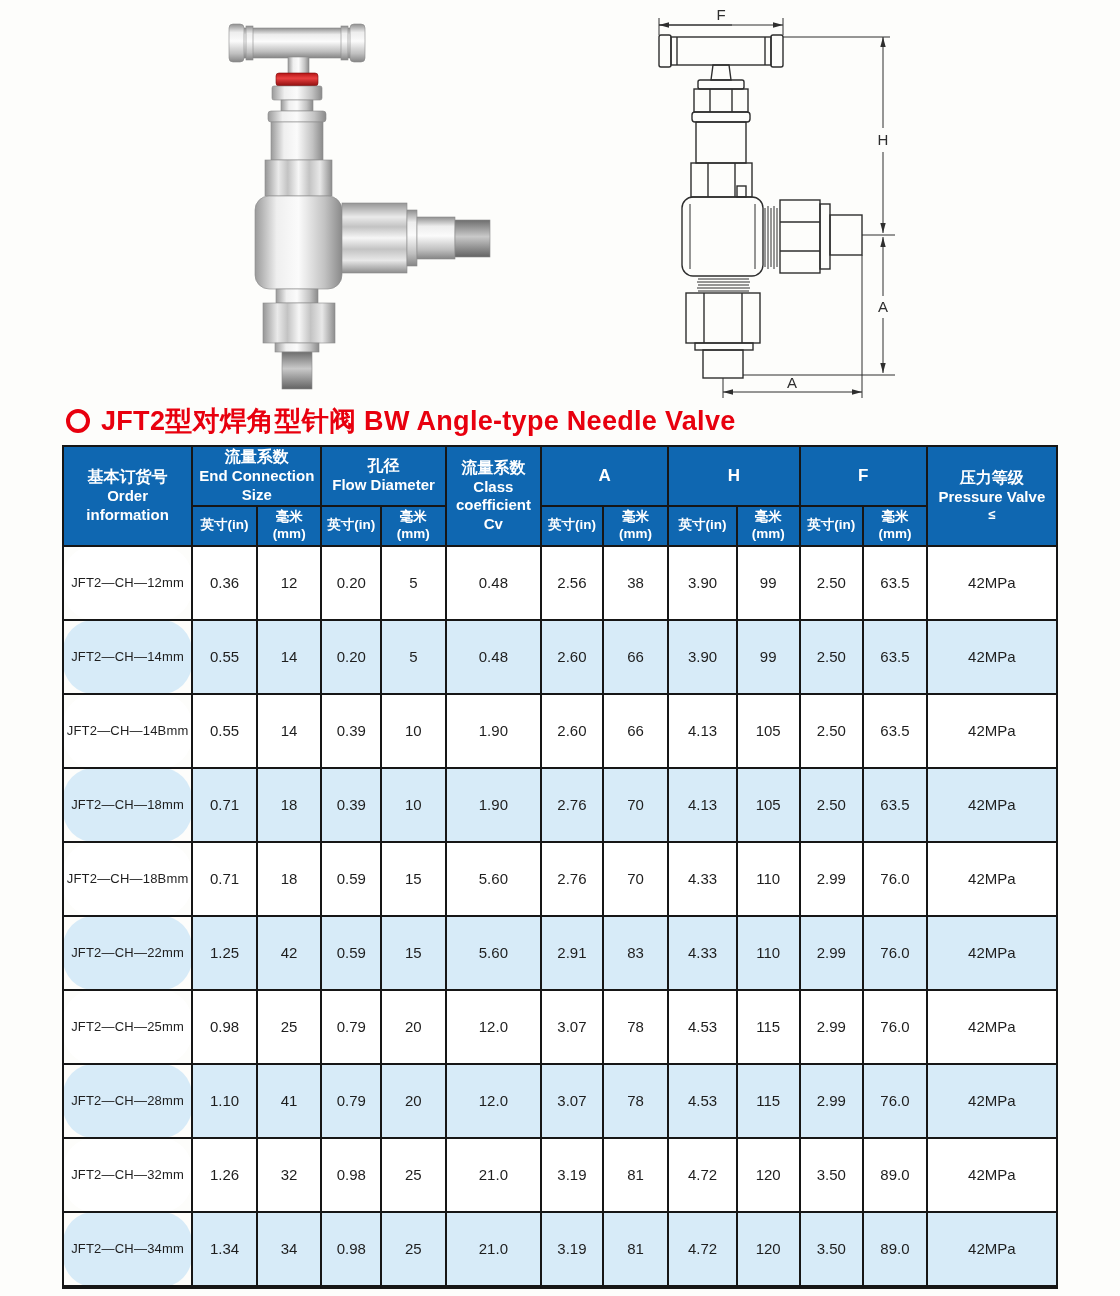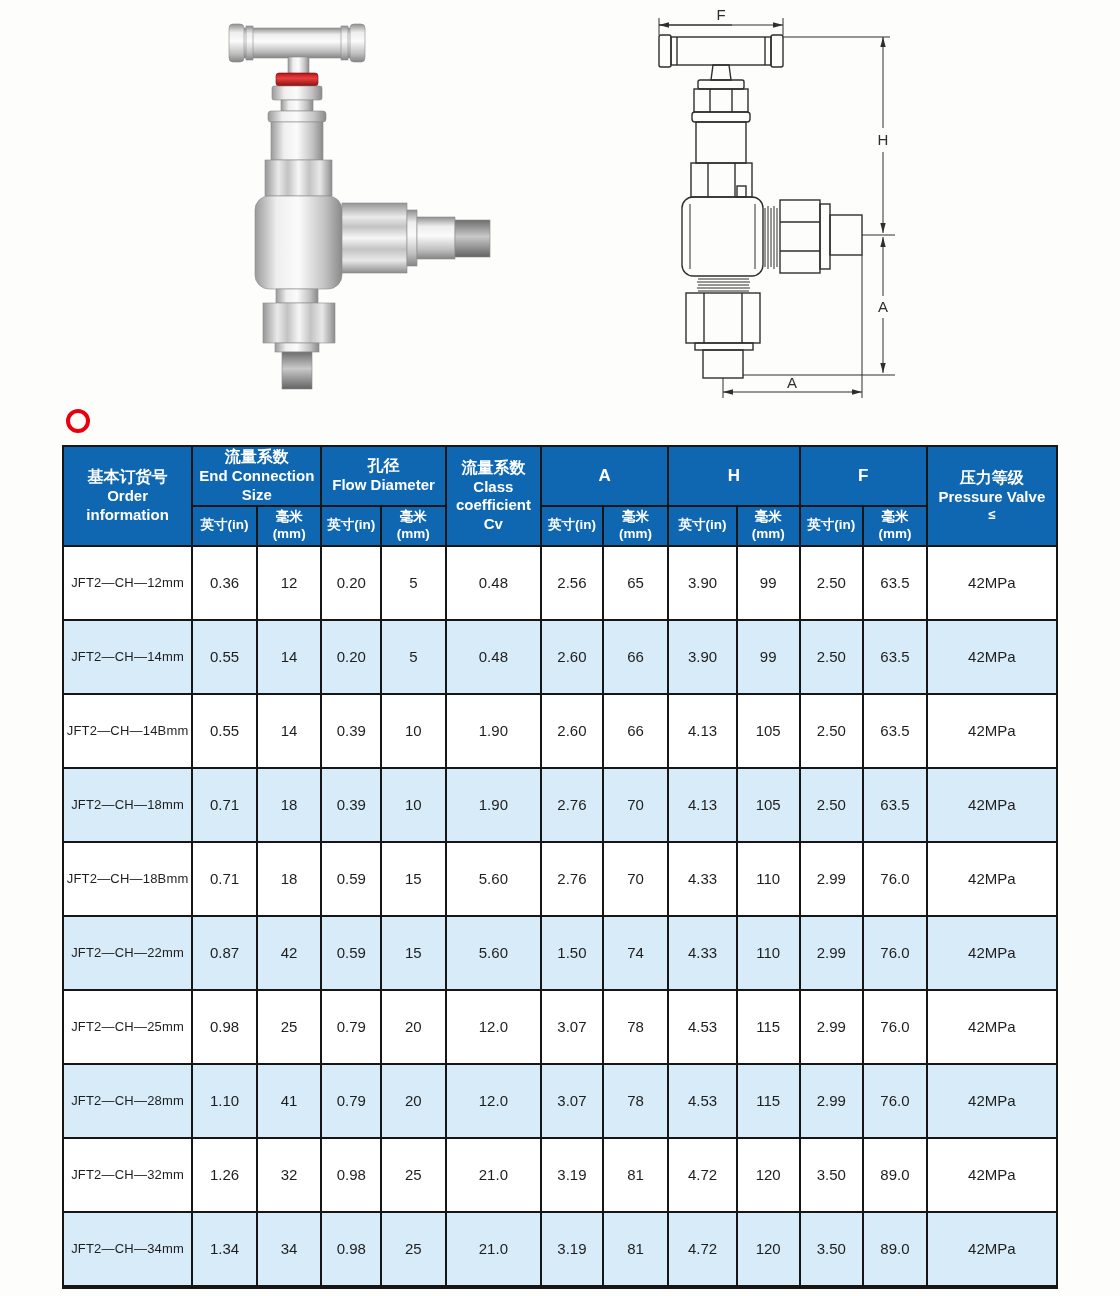--- a/index.html
+++ b/index.html
@@ -30,21 +30,21 @@
     padding:0 2px;overflow:hidden;
   }
   .spec thead th{background:#0f67b1;color:#fff;font-weight:bold;line-height:1.25;}
   .spec .group-row th{height:57px;font-size:15px;}
   .spec .sub-row th{height:38px;font-size:13.5px;}
   .spec th .zh{font-size:16px;display:block;}
   .spec th .en{font-size:15px;display:block;}
   .spec th .sym{font-size:13px;display:block;}
   .spec th.letter{font-size:17px;}
   .spec tbody td{height:72px;font-size:15px;color:#1e1e1e;background:#fff;}
-  .spec tbody td.model-cell{font-size:13px;letter-spacing:.2px;}
+  .spec tbody td.model-cell{font-size:13px;letter-spacing:.2px;border-radius:31px;}
   .spec tbody tr.alt td{background:#d7ebf8;}
 </style>
 </head>
 <body>
 
 <div class="drawings">
 
   <svg class="photo-svg" width="420" height="395" viewBox="0 0 420 395">
     <defs>
       <linearGradient id="gV" x1="0" y1="0" x2="0" y2="1">
@@ -209,20 +209,21 @@
       <text x="121" y="20">F</text>
       <text x="283" y="145">H</text>
       <text x="283" y="312">A</text>
       <text x="192" y="388">A</text>
     </g>
   </svg>
 </div>
 
 <div class="title-row">
   <span class="ring"></span>
+  <span class="page-title">JFT2型对焊角型针阀 BW Angle-type Needle Valve</span>
 </div>
 
 <table class="spec">
   <colgroup>
     <col style="width:13%">
       <col style="width:6.5%">
       <col style="width:6.5%">
     <col style="width:6%">
       <col style="width:6.5%">
       <col style="width:9.6%">
@@ -280,21 +281,21 @@
   </thead>
   <tbody>
       <tr>
         <td class="model-cell">JFT2—CH—12mm</td>
         <td>0.36</td>
         <td>12</td>
         <td>0.20</td>
         <td>5</td>
         <td>0.48</td>
         <td>2.56</td>
-        <td>65</td>
+        <td>38</td>
         <td>3.90</td>
         <td>99</td>
         <td>2.50</td>
         <td>63.5</td>
         <td>42MPa</td>
       </tr>
       <tr class="alt">
         <td class="model-cell">JFT2—CH—14mm</td>
         <td>0.55</td>
         <td>14</td>
@@ -349,27 +350,27 @@
         <td>2.76</td>
         <td>70</td>
         <td>4.33</td>
         <td>110</td>
         <td>2.99</td>
         <td>76.0</td>
         <td>42MPa</td>
       </tr>
       <tr class="alt">
         <td class="model-cell">JFT2—CH—22mm</td>
-        <td>0.87</td>
+        <td>1.25</td>
         <td>42</td>
         <td>0.59</td>
         <td>15</td>
         <td>5.60</td>
-        <td>1.50</td>
-        <td>74</td>
+        <td>2.91</td>
+        <td>83</td>
         <td>4.33</td>
         <td>110</td>
         <td>2.99</td>
         <td>76.0</td>
         <td>42MPa</td>
       </tr>
       <tr>
         <td class="model-cell">JFT2—CH—25mm</td>
         <td>0.98</td>
         <td>25</td>

